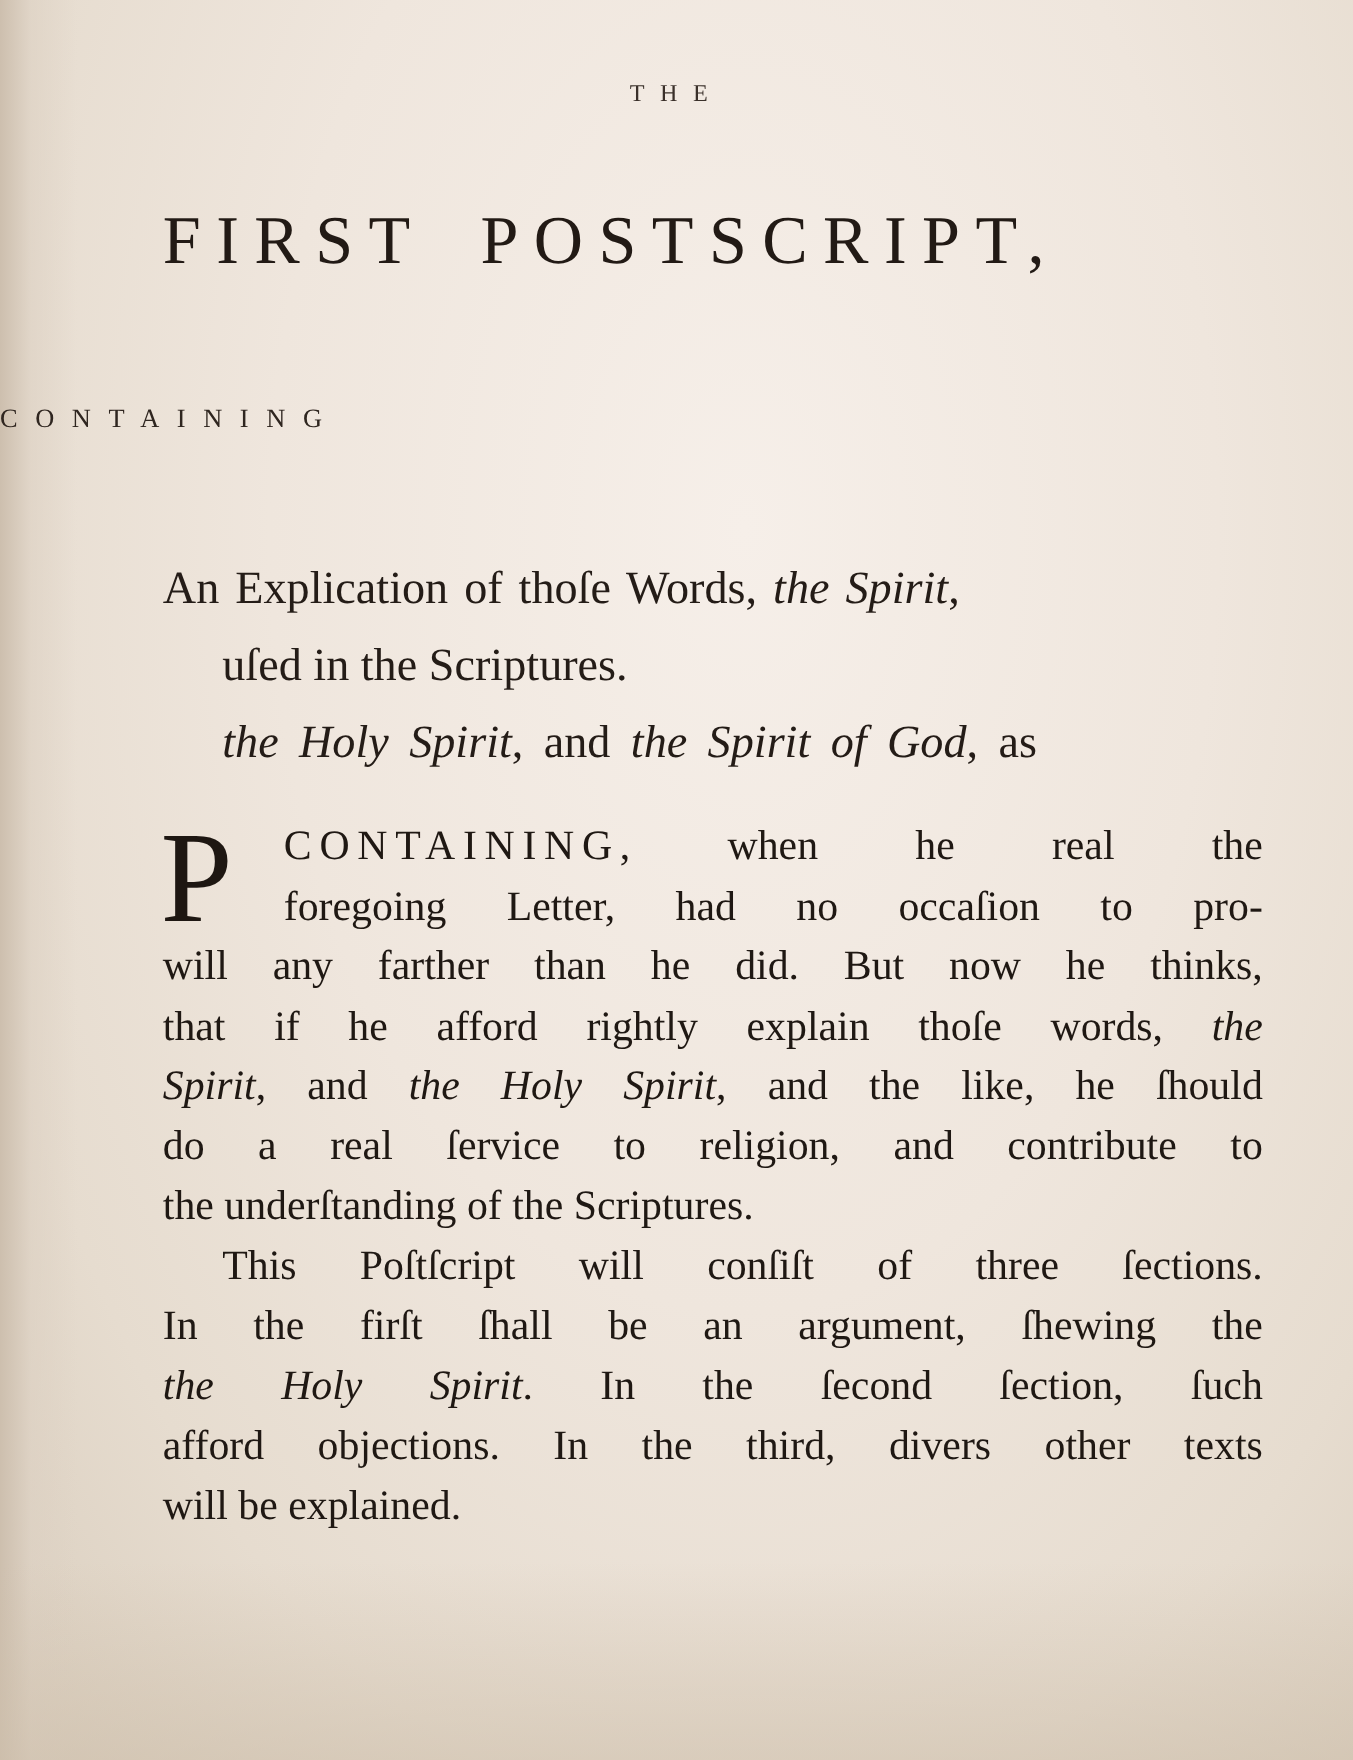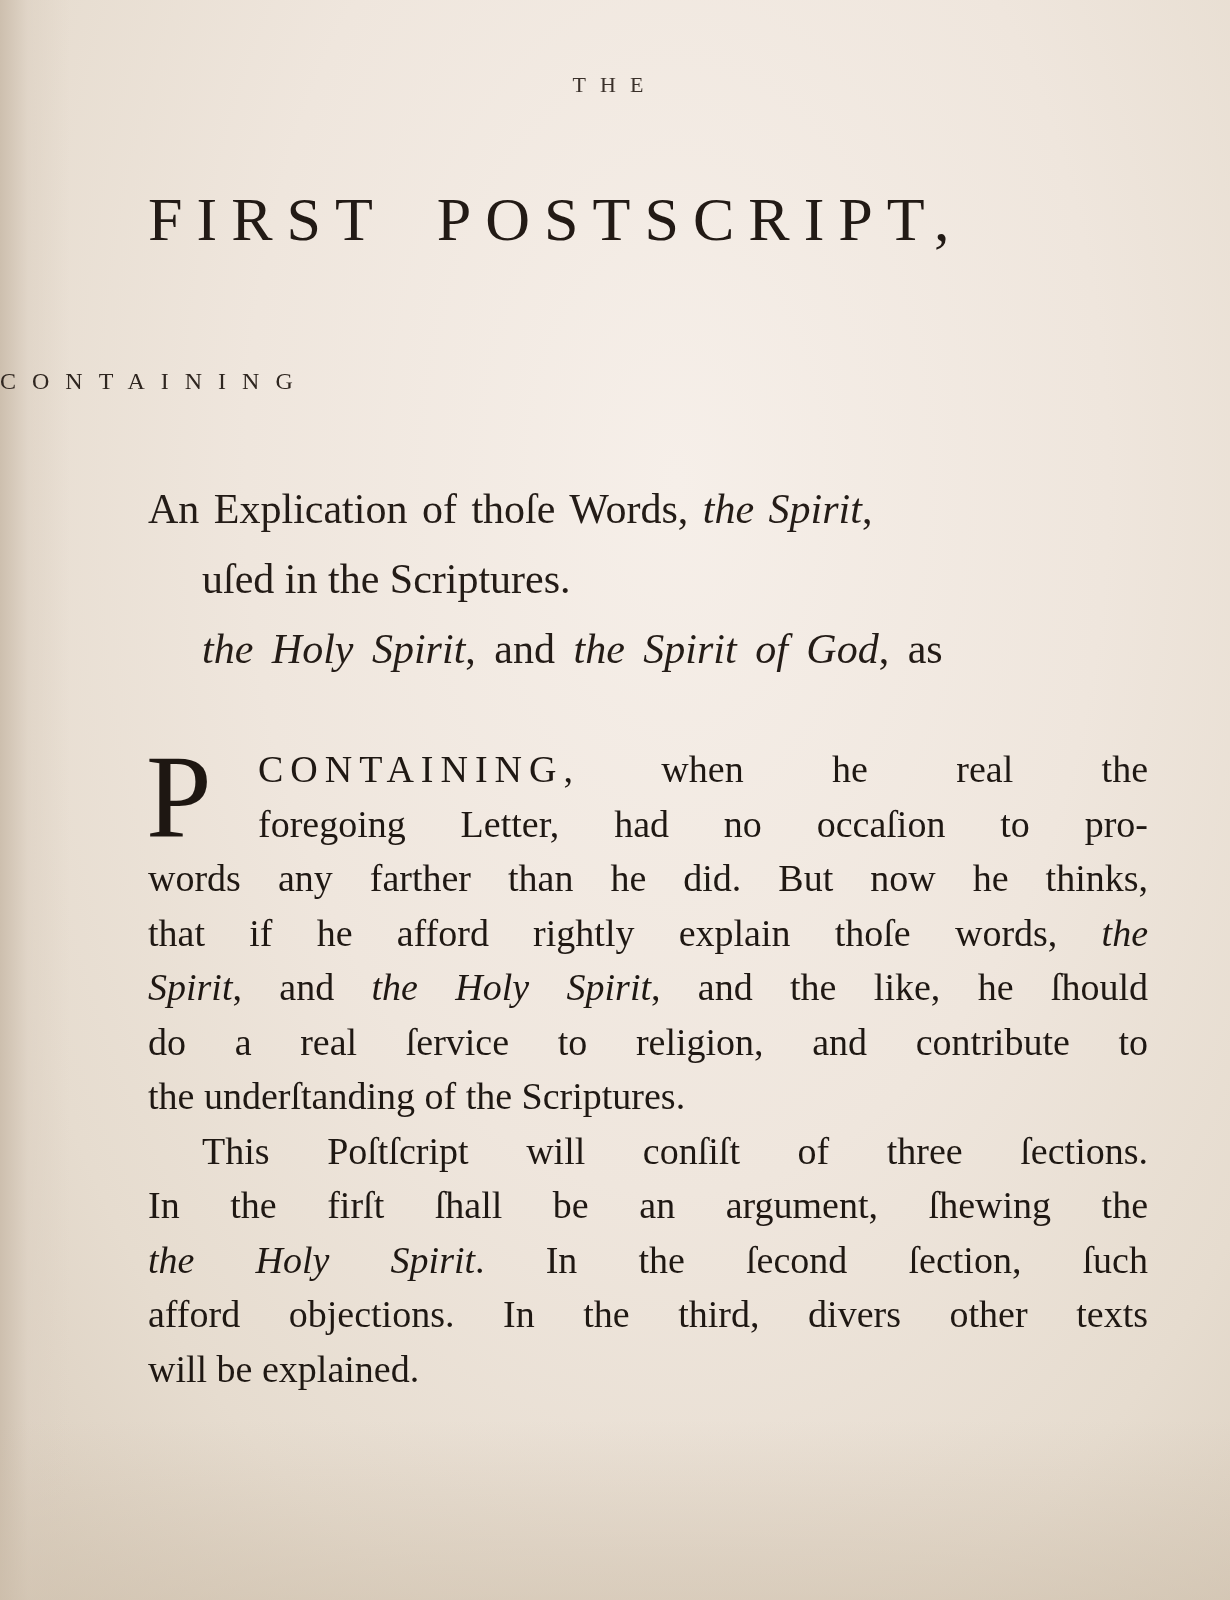--- a/index.html
+++ b/index.html
@@ -59,21 +59,21 @@
     .containing {
       position: absolute;
       top: 368px;
       left: 0; width: 1198px;
       font-size: 24px;
       letter-spacing: 16px;
       color: #2f2620;
     }
     .subtitle {
       position: absolute;
-      top: 474px;
+      top: 500px;
       left: 148px;
       width: 1000px;
       font-size: 42px;
       line-height: 70px;
       color: #241c17;
     }
     .subtitle .line {
       display: block;
       white-space: nowrap;
     }
@@ -139,21 +139,21 @@
     <span class="line line3 indent">uſed in the Scriptures.</span>
     <span class="line line2 indent"><em>the Holy Spirit</em><span>, and</span> <em>the Spirit of God</em><span>, as</span></span>
   </div>
 
   <div class="body-text">
     <div class="drop-cap">P</div>
 
     <div>
       <span class="line dropline"><span class="caps">CONTAINING</span><span>, when he real the</span></span>
       <span class="line dropline">foregoing Letter, had no occaſion to pro-</span>
-      <span class="line">words any farther than he did. But now he thinks,</span>
+      <span class="line">will any farther than he did. But now he thinks,</span>
       <span class="line"><span>that if he afford rightly explain thoſe words,</span> <em>the</em></span>
       <span class="line"><em>Spirit</em><span>, and</span> <em>the Holy Spirit</em><span>, and the like, he ſhould</span></span>
       <span class="line">do a real ſervice to religion, and contribute to</span>
       <span class="line last">the underſtanding of the Scriptures.</span>
     </div>
 
     <div>
       <span class="line para2">This Poſtſcript will conſiſt of three ſections.</span>
       <span class="line">In the firſt ſhall be an argument, ſhewing the</span>
       <span class="line"><em>the Holy Spirit</em><span>. In the ſecond ſection, ſuch</span></span>

